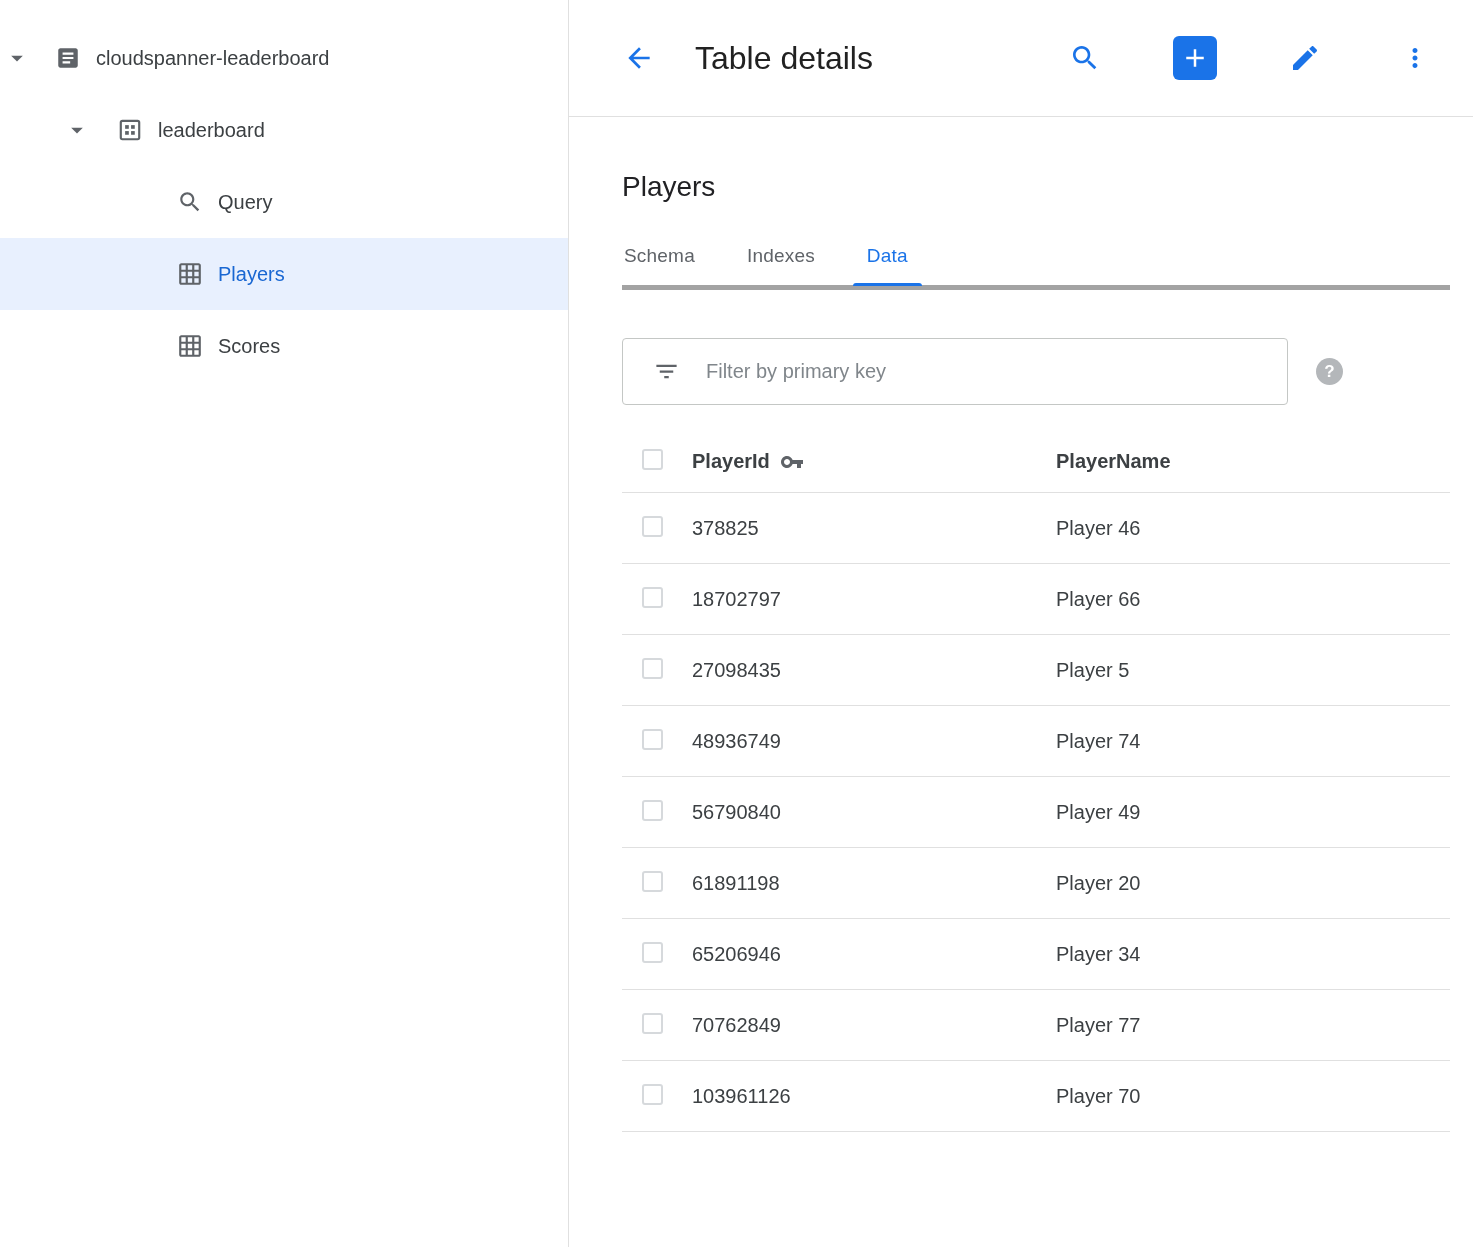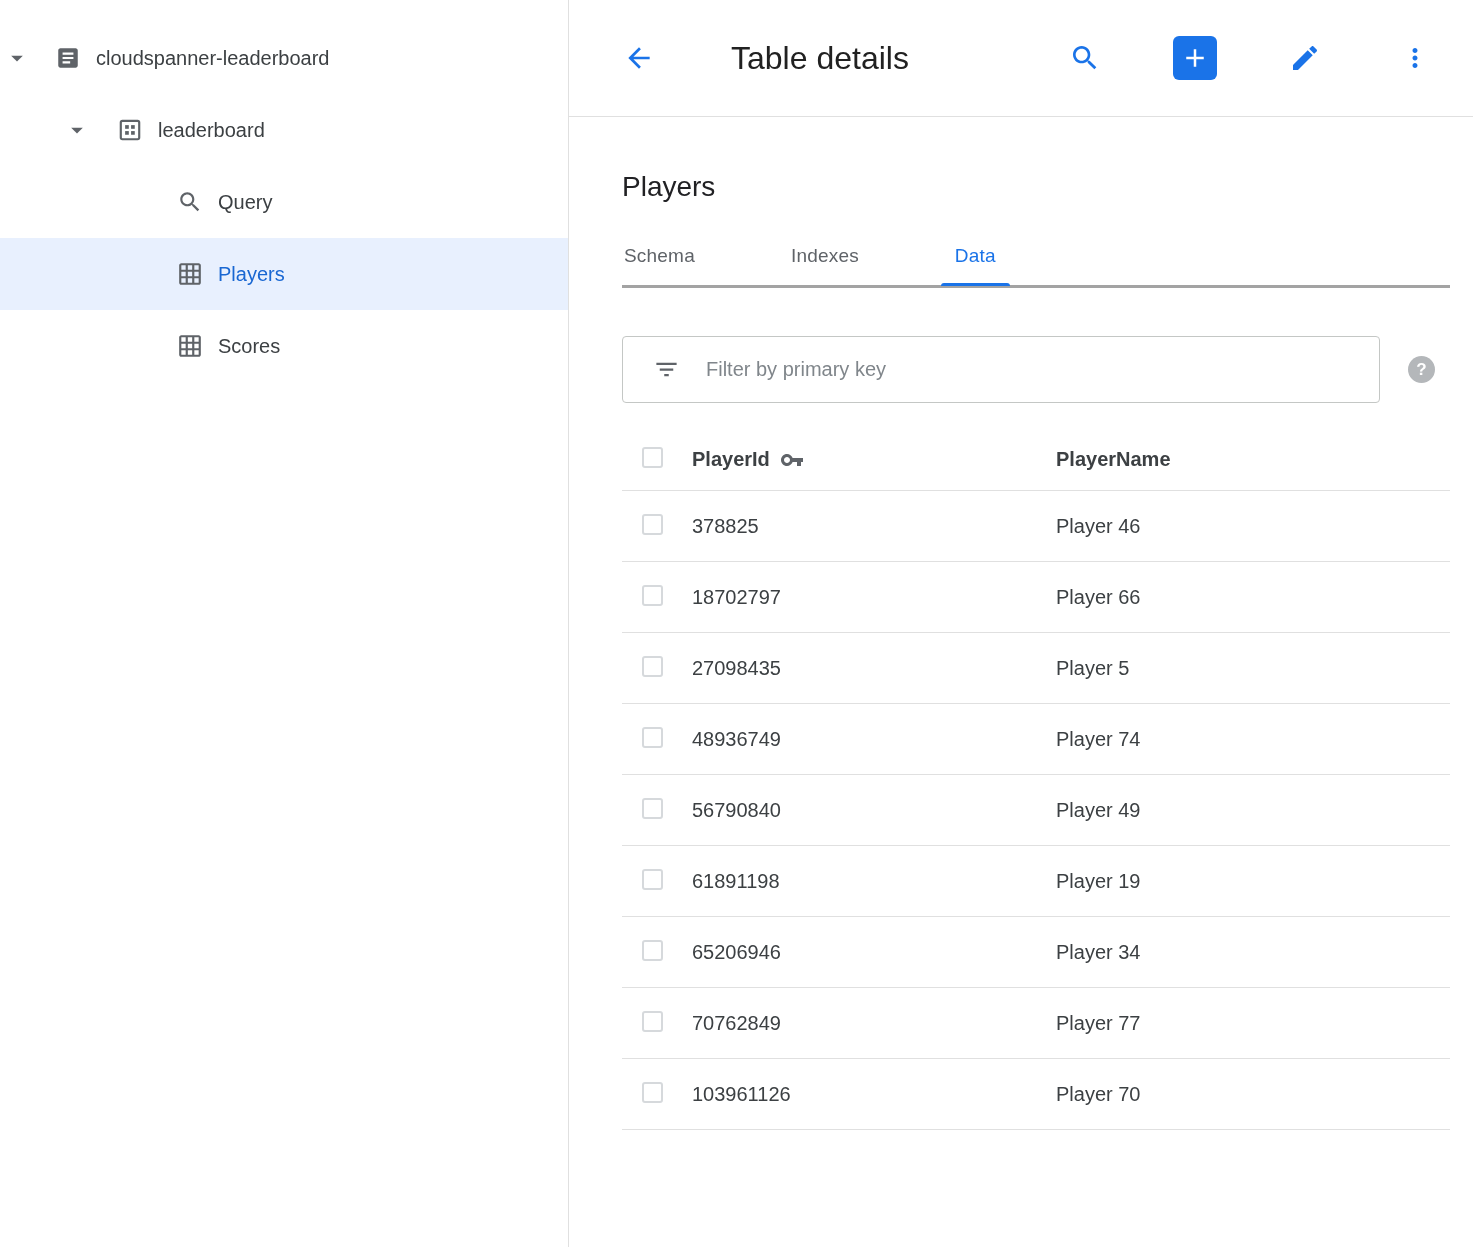--- a/index.html
+++ b/index.html
@@ -25,43 +25,43 @@
   .row-instance { padding-left: 2px; }
   .row-instance .t-icon { margin-left: 22px; }
   .row-database { padding-left: 62px; }
   .row-database .t-icon { margin-left: 24px; }
   .row-leaf { padding-left: 176px; }
   .tree-row.selected { background: #e8f0fe; }
   .tree-row.selected .t-label { color: #1967d2; }
 
   
   .main { flex: 1; display: flex; flex-direction: column; min-width: 0; }
-  .main-header { height: 117px; border-bottom: 1px solid #e0e0e0; display: flex; align-items: center; padding: 0 36px 0 48px; flex: none; gap: 36px; }
+  .main-header { height: 117px; border-bottom: 1px solid #e0e0e0; display: flex; align-items: center; padding: 0 36px 0 48px; flex: none; }
   .main-header .back { width: 44px; height: 44px; display: flex; align-items: center; justify-content: center; cursor: pointer; }
   .main-title { font-size: 32px; color: #212121; margin-left: 34px; font-weight: 400; }
   .header-actions { margin-left: auto; display: flex; align-items: center; gap: 66px; }
   .icon-btn { width: 44px; height: 44px; display: flex; align-items: center; justify-content: center; cursor: pointer; }
   .add-btn { width: 44px; height: 44px; border-radius: 6px; background: #1a73e8; display: flex; align-items: center; justify-content: center; cursor: pointer; }
 
   .content { padding: 0 23px 0 53px; overflow: hidden; }
   .page-title { font-size: 28px; color: #212124; font-weight: 400; margin-top: 54px; }
 
-  .tabs { display: flex; margin-top: 28px; border-bottom: 3px solid #a3a3a3; gap: 44px; }
+  .tabs { display: flex; margin-top: 28px; border-bottom: 5px solid #a3a3a3; }
   .tab { font-size: 19px; color: #5f6368; padding: 14px 26px 18px 26px; cursor: pointer; position: relative; font-weight: 400; letter-spacing: .2px; }
   .tab:first-child { padding-left: 2px; }
   .tab.active { color: #1a73e8; font-weight: 500; }
   .tab.active::after { content: ""; position: absolute; left: 12px; right: 12px; bottom: -1px; height: 3px; background: #1a73e8; border-radius: 3px 3px 0 0; }
   .tab.active:first-child::after { left: 0; right: 16px; }
 
   .action-bar { margin-top: 46px; display: flex; gap: 10px; }
   .btn { font-family: inherit; font-size: 19px; padding: 12px 26px; border: 1px solid #dadce0; border-radius: 4px; background: #fff; color: #3c4043; cursor: pointer; font-weight: 400; }
   .btn.disabled { color: #bdbdbd; border-color: #e6e6e6; cursor: default; }
 
   .filter-wrap { margin-top: 48px; display: flex; align-items: center; }
-  .filter-box { width: 758px; height: 67px; border: 1px solid #c4c7c5; border-radius: 4px; display: flex; align-items: center; padding: 0 16px 0 30px; background: #fff; }
+  .filter-box { width: 666px; height: 67px; border: 1px solid #c4c7c5; border-radius: 4px; display: flex; align-items: center; padding: 0 16px 0 30px; background: #fff; }
   .filter-box input { border: none; outline: none; flex: 1; font-family: inherit; font-size: 20px; color: #3c4043; margin-left: 26px; background: transparent; }
   .filter-box input::placeholder { color: #80868b; }
   .help-circle { width: 27px; height: 27px; border-radius: 50%; background: #b4b7ba; color: #fff; display: flex; align-items: center; justify-content: center; font-size: 17px; font-weight: 700; margin-left: 28px; cursor: pointer; flex: none; }
 
   
   .data-table { margin-top: 26px; }
   .thead, .trow { display: grid; grid-template-columns: 50px 364px 1fr; align-items: center; padding-left: 20px; }
   .thead { height: 62px; border-bottom: 1px solid #e0e0e0; }
   .thead .col-h { font-size: 20px; font-weight: 700; color: #3c4043; display: flex; align-items: center; }
   .trow { height: 71px; border-bottom: 1px solid #e0e0e0; }
@@ -229,21 +229,21 @@
               <span class="cell">Player 74</span>
             </div>
             <div class="trow">
               <span class="cell-check"><span class="checkbox"></span></span>
               <span class="cell">56790840</span>
               <span class="cell">Player 49</span>
             </div>
             <div class="trow">
               <span class="cell-check"><span class="checkbox"></span></span>
               <span class="cell">61891198</span>
-              <span class="cell">Player 19</span>
+              <span class="cell">Player 20</span>
             </div>
             <div class="trow">
               <span class="cell-check"><span class="checkbox"></span></span>
               <span class="cell">65206946</span>
               <span class="cell">Player 34</span>
             </div>
             <div class="trow">
               <span class="cell-check"><span class="checkbox"></span></span>
               <span class="cell">70762849</span>
               <span class="cell">Player 77</span>

